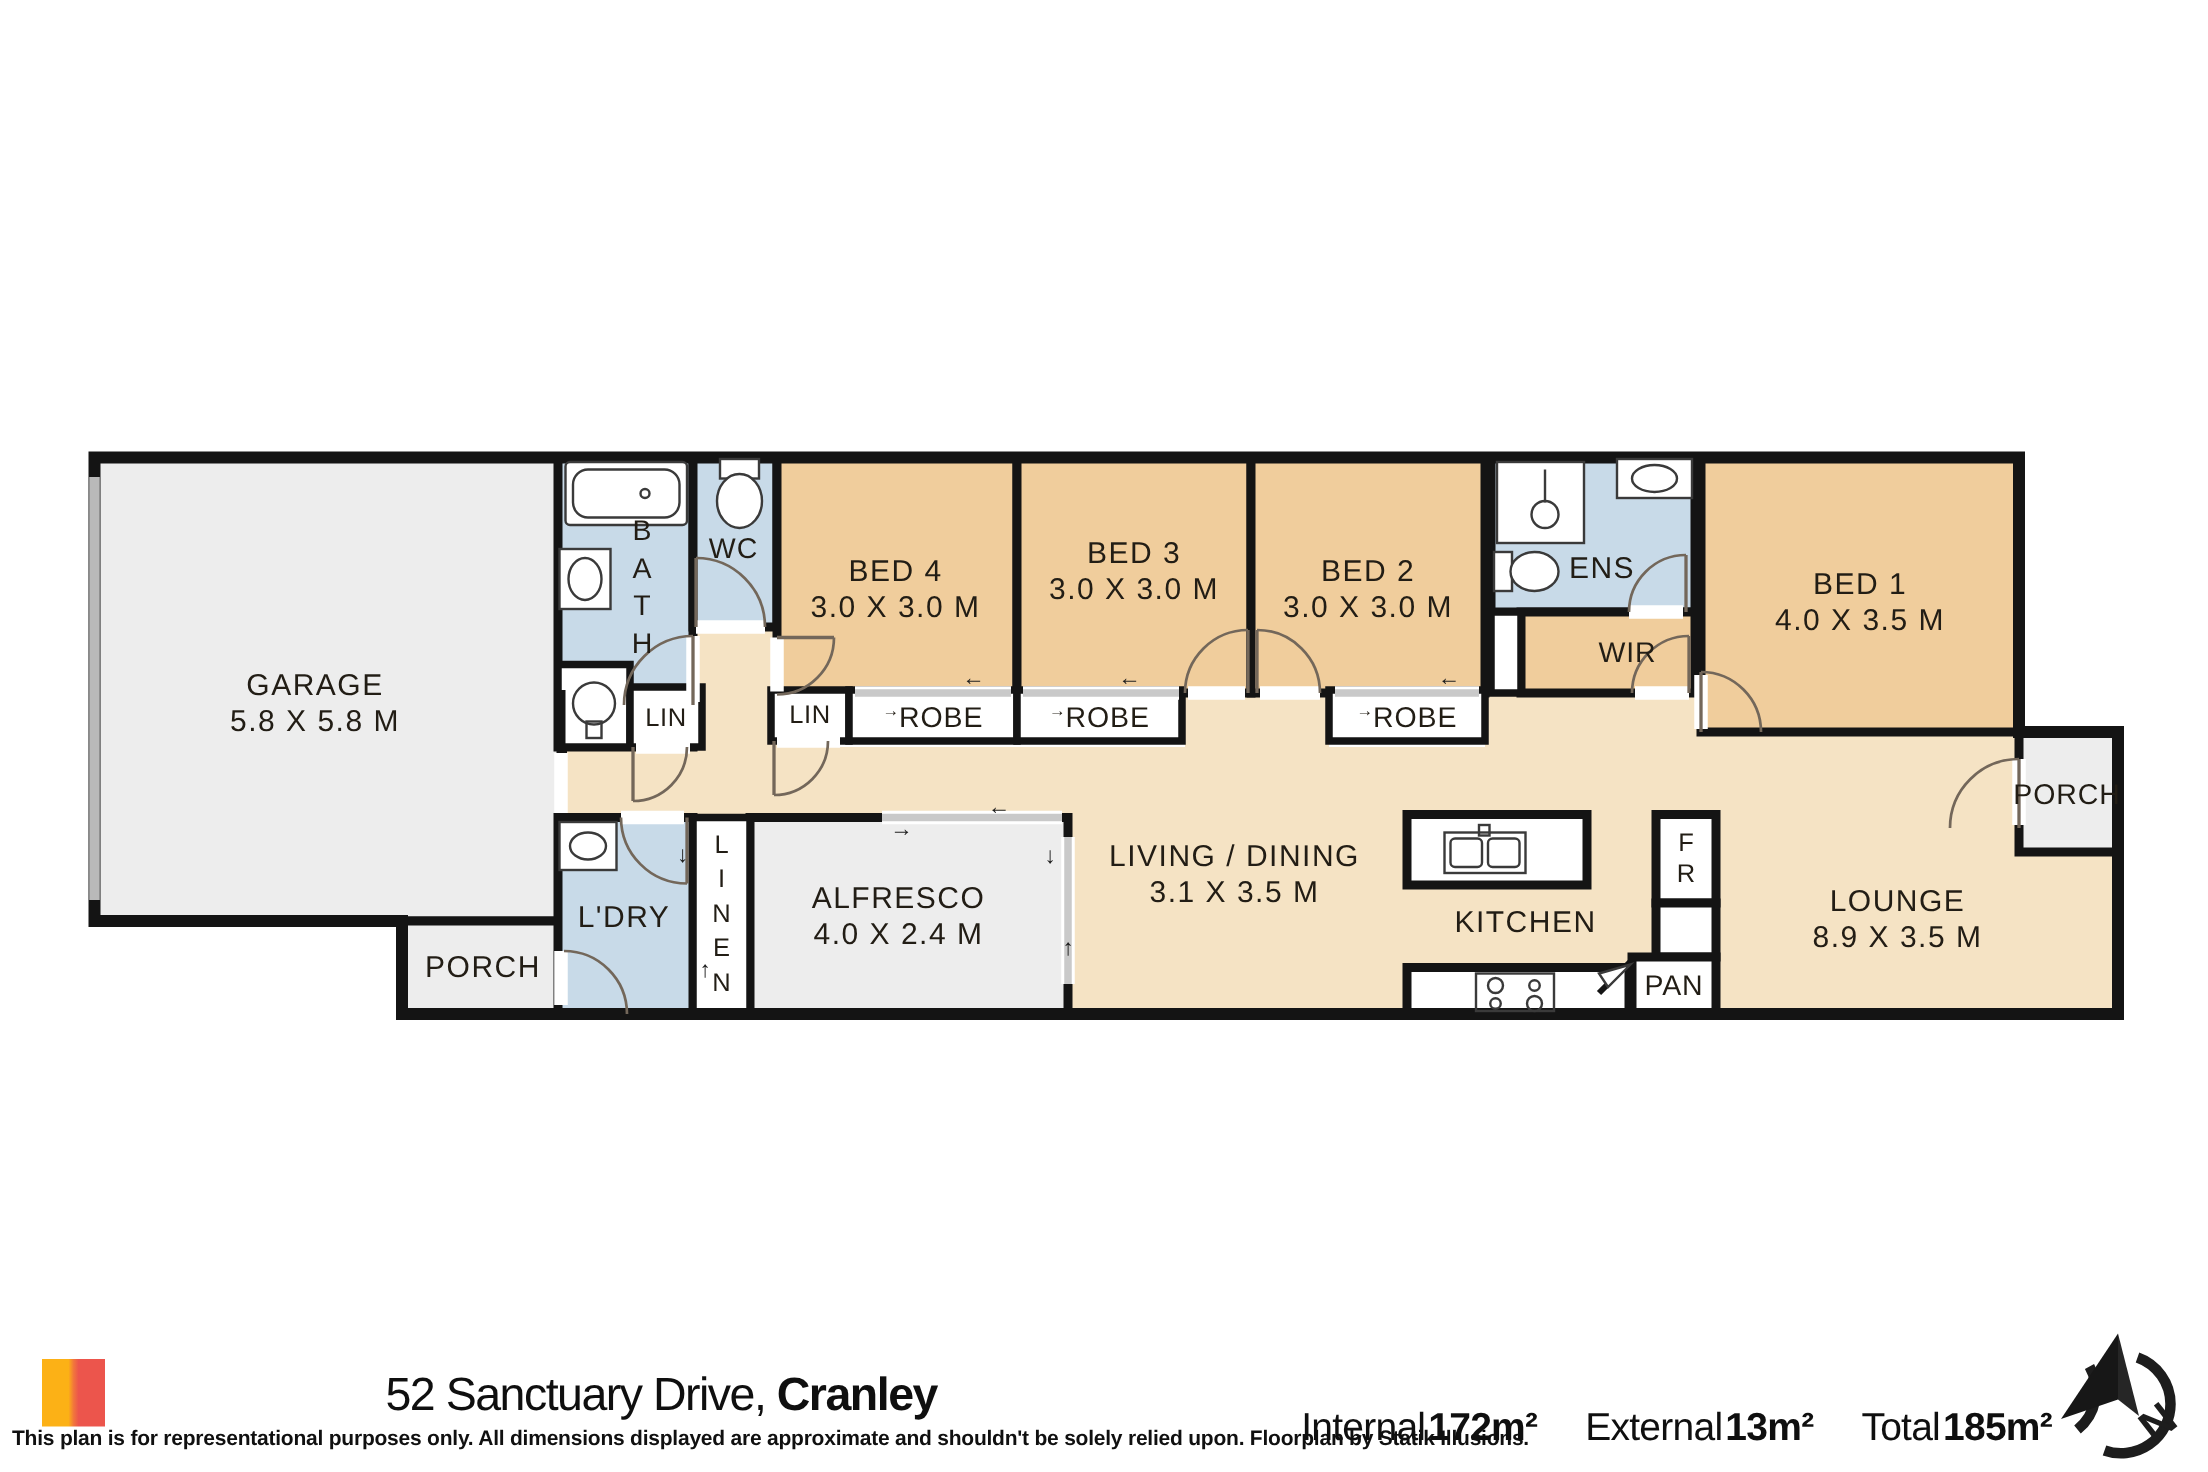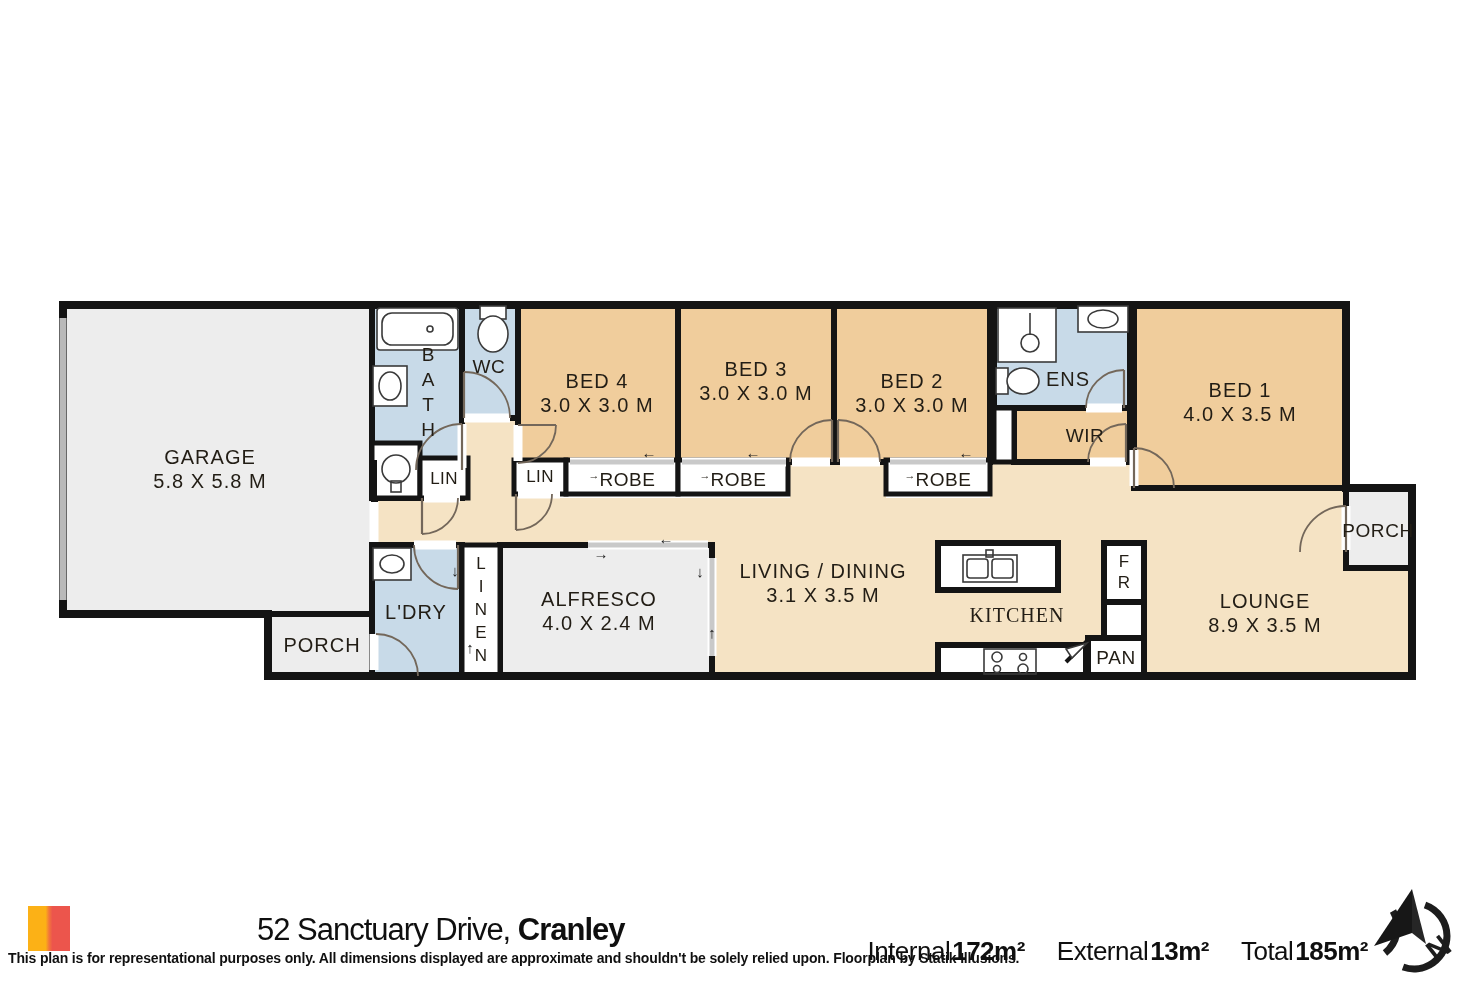--- a/index.html
+++ b/index.html
@@ -278,21 +278,21 @@
   </div>
   <div class="room-label" style="left:1240px;top:402px;">
     <span>BED 1</span><span class="dims">4.0 X 3.5 M</span>
   </div>
   <div class="room-label med" style="left:1378px;top:531px;">
     <span>PORCH</span>
   </div>
   <div class="room-label" style="left:823px;top:583px;">
     <span>LIVING / DINING</span><span class="dims">3.1 X 3.5 M</span>
   </div>
-  <div class="room-label" style="left:1017px;top:615px;font-family:Liberation Serif, serif;">
+  <div class="room-label" style="left:1017px;top:615px;">
     <span>KITCHEN</span>
   </div>
   <div class="room-label vert small" style="left:1124px;top:573px;letter-spacing:2px;">
     <span>FR</span>
   </div>
   <div class="room-label med" style="left:1116px;top:658px;">
     <span>PAN</span>
   </div>
   <div class="room-label" style="left:1265px;top:613px;">
     <span>LOUNGE</span><span class="dims">8.9 X 3.5 M</span>

